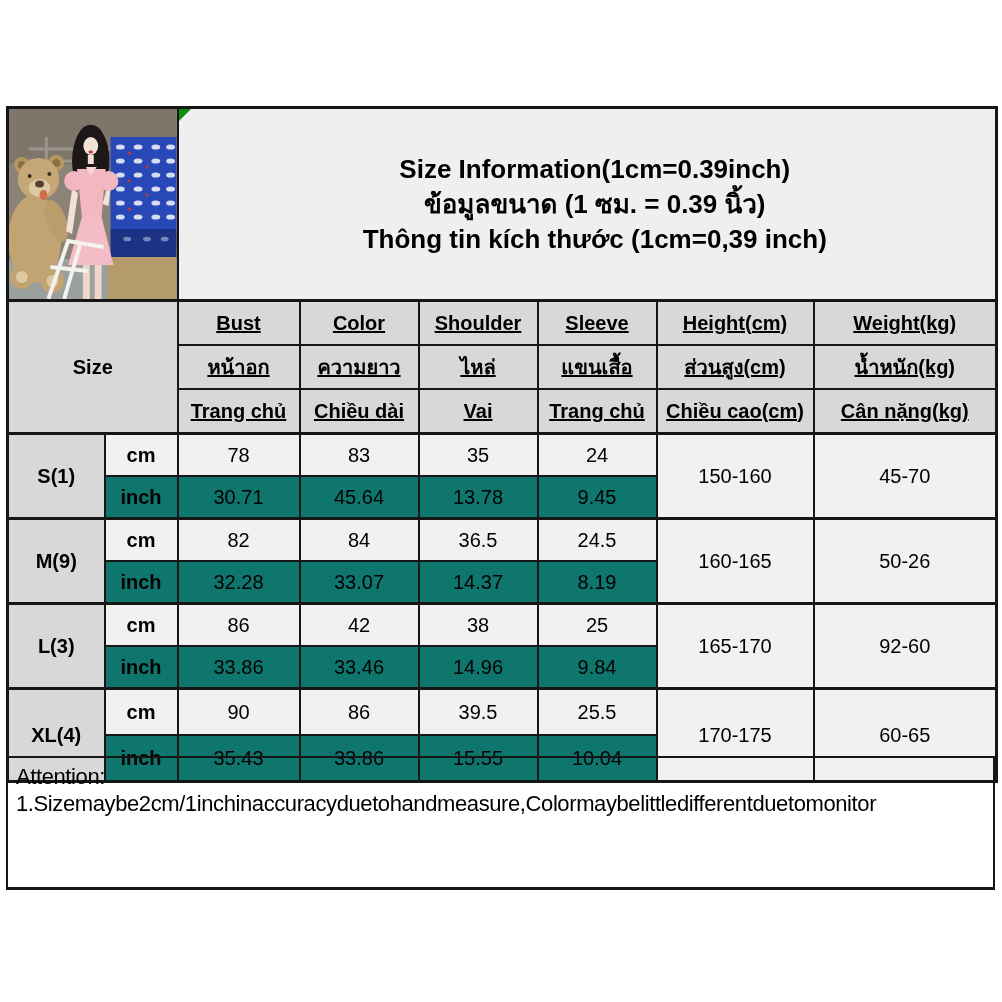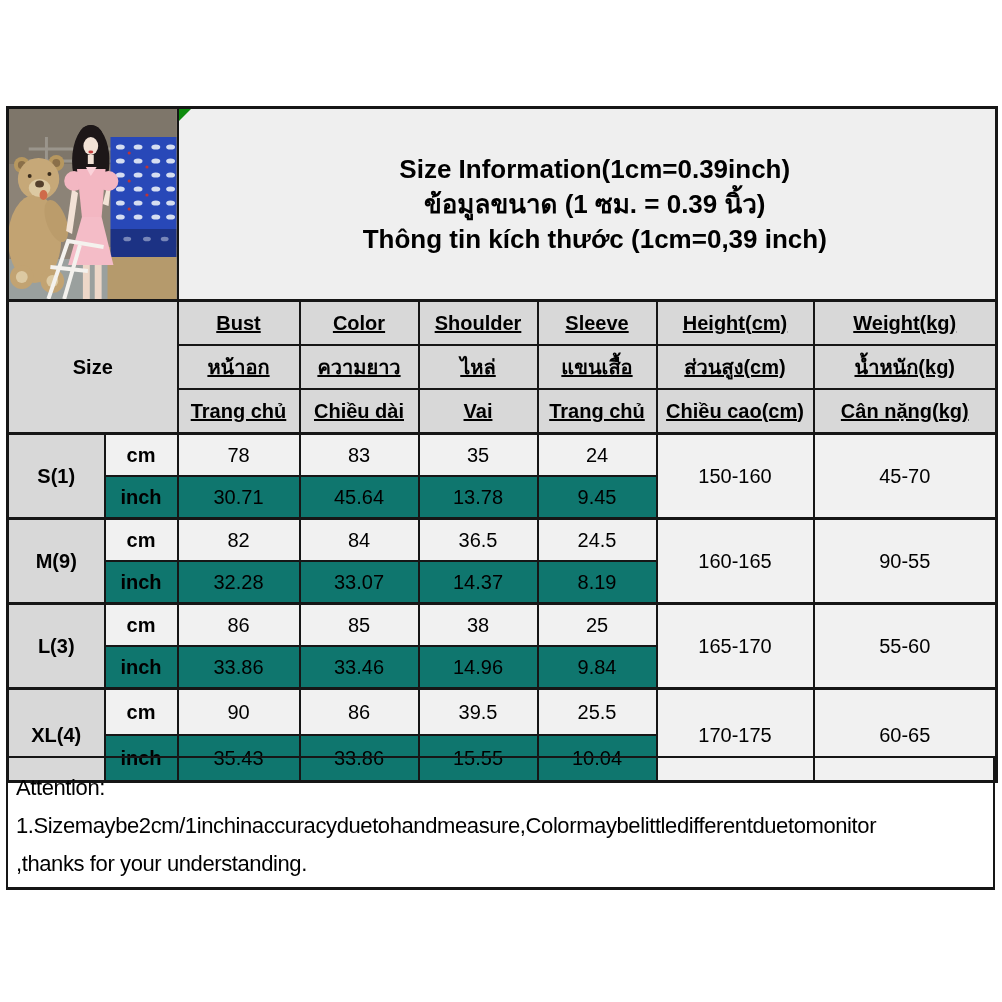--- a/index.html
+++ b/index.html
@@ -44,21 +44,21 @@
   tr.r-data td{height:40px;}
   tr.r-data-xl td{height:44px;}
   .attention{
     position:absolute;left:6px;top:756px;width:989px;height:134px;
     border:2px solid var(--table-border);border-bottom-width:3px;
     box-sizing:border-box;
     padding:5px 8px 0 8px;
     font-size:22px;line-height:27px;letter-spacing:-0.4px;
     font-stretch:condensed;
   }
-  .attention div{white-space:nowrap;margin-top:11px;}
+  .attention div{white-space:nowrap;}
   .justified{display:flex;justify-content:flex-start;white-space:normal !important;}
 </style>
 </head>
 <body>
 
 <table class="size-table">
   <colgroup>
     <col style="width:97px">
       <col style="width:73px">
       <col style="width:122px">
@@ -217,39 +217,39 @@
   </tr>
 
   <tr class="r-data">
     <td class="size-label bB" rowspan="2">M(9)</td>
     <td class="unit shaded">cm</td>
     <td class="shaded">82</td>
     <td class="shaded">84</td>
     <td class="shaded">36.5</td>
     <td class="shaded">24.5</td>
     <td class="shaded bB" rowspan="2">160-165</td>
-    <td class="shaded bB" rowspan="2">90-55</td>
+    <td class="shaded bB" rowspan="2">50-26</td>
   </tr>
   <tr class="r-data">
     <td class="unit white bB">inch</td>
     <td class="white bB">32.28</td>
     <td class="white bB">33.07</td>
     <td class="white bB">14.37</td>
     <td class="white bB">8.19</td>
   </tr>
 
   <tr class="r-data">
     <td class="size-label bB" rowspan="2">L(3)</td>
     <td class="unit shaded">cm</td>
     <td class="shaded">86</td>
-    <td class="shaded">85</td>
+    <td class="shaded">42</td>
     <td class="shaded">38</td>
     <td class="shaded">25</td>
     <td class="shaded bB" rowspan="2">165-170</td>
-    <td class="shaded bB" rowspan="2">55-60</td>
+    <td class="shaded bB" rowspan="2">92-60</td>
   </tr>
   <tr class="r-data">
     <td class="unit white bB">inch</td>
     <td class="white bB">33.86</td>
     <td class="white bB">33.46</td>
     <td class="white bB">14.96</td>
     <td class="white bB">9.84</td>
   </tr>
 
   <tr class="r-data-xl">
@@ -285,14 +285,13 @@
       <span>hand</span>
       <span>measure,Color</span>
       <span>may</span>
       <span>be</span>
       <span>little</span>
       <span>different</span>
       <span>due</span>
       <span>to</span>
       <span>monitor</span>
     </div>
-  <div>,thanks for your understanding.</div>
 </div>
 
 </body></html>

